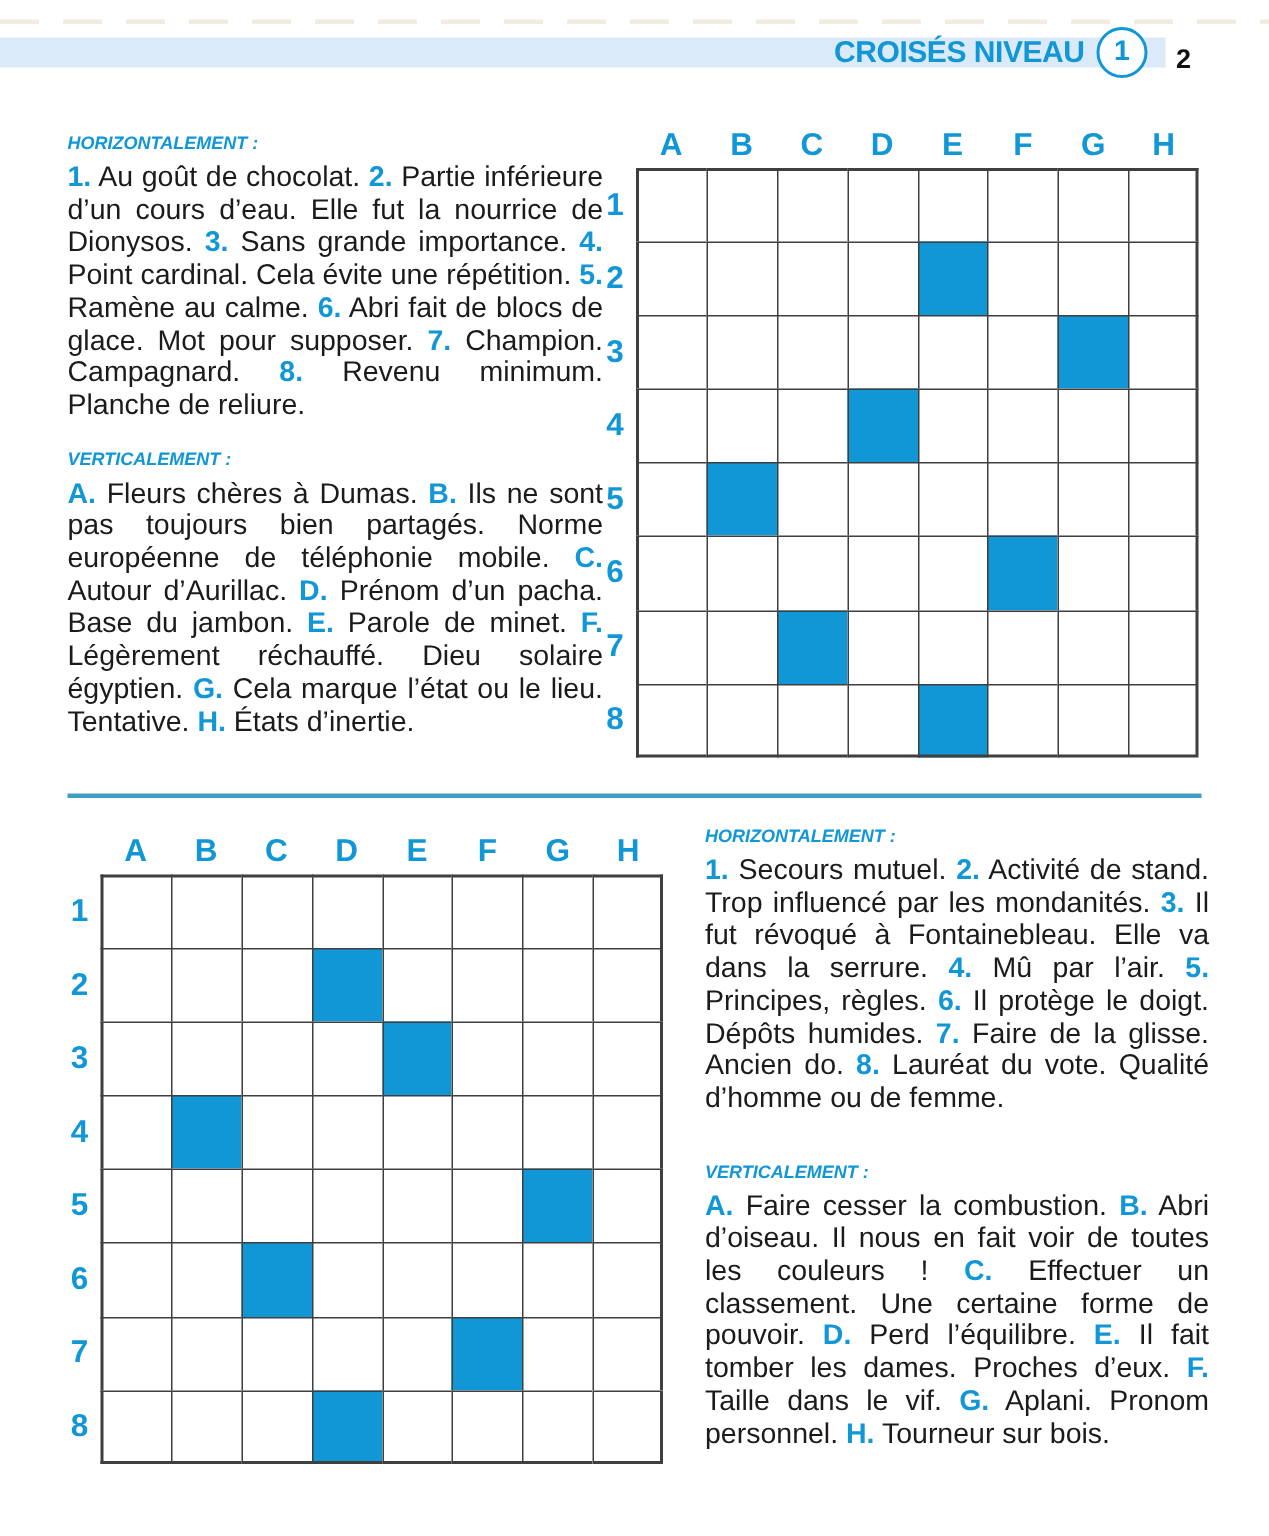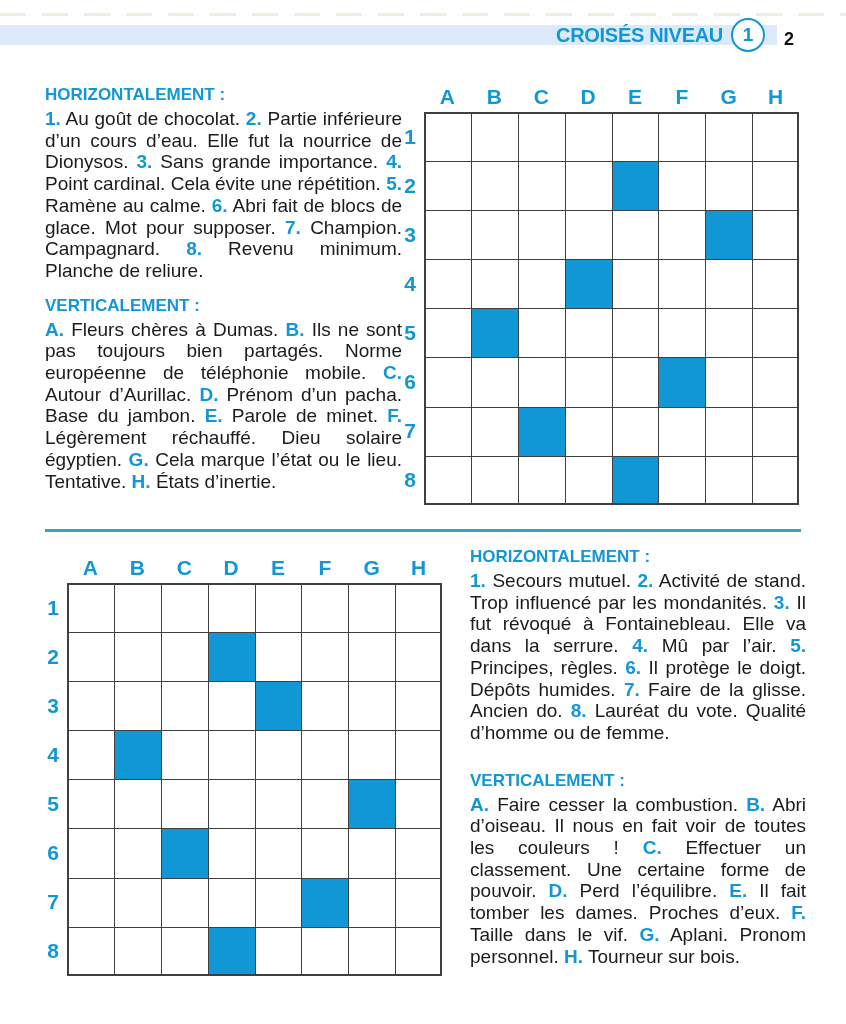--- a/index.html
+++ b/index.html
@@ -33,21 +33,21 @@
     background:#fdfeff;color:var(--accent);font-weight:bold;font-size:19px;
     display:flex;align-items:center;justify-content:center;
     margin-left:8px;margin-right:12px;flex:0 0 auto;
   }
   .page-num{position:absolute;left:784px;top:29px;font-size:18px;font-weight:bold;color:#111;}
 
   
   .clues-a{position:absolute;left:45px;top:84px;width:357px;}
   .clues-b{position:absolute;left:470px;top:546px;width:336px;}
   .sec-head{
-    color:var(--accent);font-weight:bold;font-size:17px;line-height:22px;margin-bottom:2px;
+    color:var(--accent);font-weight:bold;font-size:12px;line-height:22px;margin-bottom:2px;font-style:italic;
   }
   .clue-para{
     font-size:19px;line-height:21.7px;text-align:justify;color:var(--ink);
   }
   .clues-a .section + .section{margin-top:13px;}
   .clues-b .section + .section{margin-top:26px;}
   .clue-label{color:var(--accent);font-weight:bold;}
 
   
   .grid-wrap{

